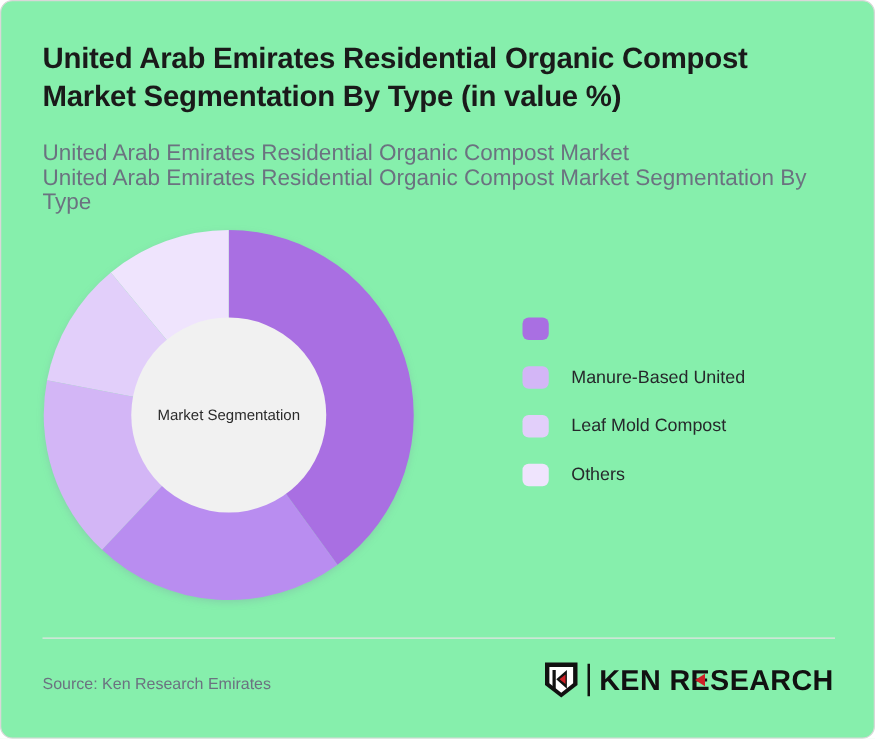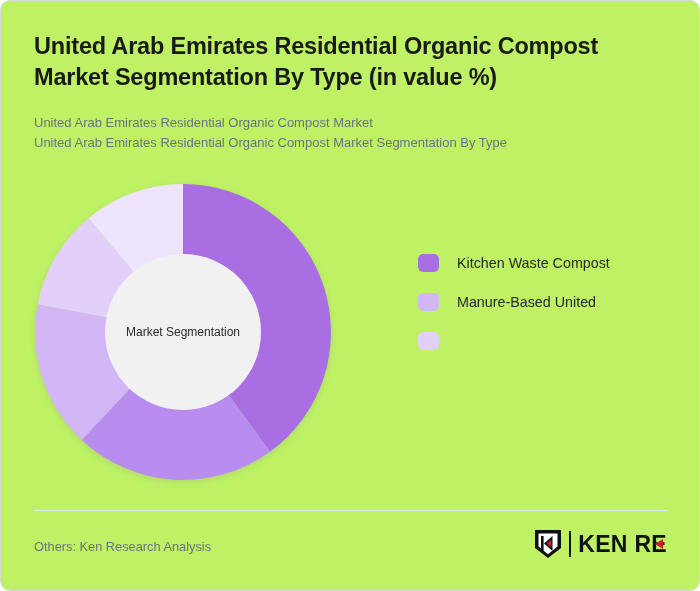--- a/index.html
+++ b/index.html
@@ -8,21 +8,21 @@
     background: #ffffff;
   }
   body {
     font-family: "Liberation Sans", sans-serif;
   }
   .page {
     position: relative;
     width: 700px;
     height: 591px;
     box-sizing: border-box;
-    background: #bef264;
+    background: #86efac;
     border: 1px solid #d8d8d8;
     border-radius: 10px;
     overflow: hidden;
   }
   .title {
     position: absolute;
     left: 33px;
     top: 30px;
     width: 610px;
     font-size: 23.5px;
@@ -30,21 +30,21 @@
     line-height: 31px;
     color: #1a1a1a;
     letter-spacing: -0.2px;
   }
   .subtitles {
     position: absolute;
     left: 33px;
     top: 112px;
     width: 620px;
     color: #6b7280;
-    font-size: 13px;
+    font-size: 18px;
     line-height: 19.5px;
   }
   .chart-area {
     position: absolute;
     left: 0;
     top: 165px;
     width: 700px;
     height: 335px;
   }
   .donut-wrap {
@@ -171,46 +171,51 @@
             <path d="M 150 150 L 55.66 35.96 A 148 148 0 0 1 150.00 2.00 Z" fill="#efe4fd"></path>
           </g>
         <circle cx="150" cy="150" r="78" fill="#f1f1f1"></circle>
       </svg>
       <div class="center-label">Market Segmentation</div>
     </div>
 
     <div class="legend" id="legend">
         <div class="legend-item">
           <span class="swatch" style="background: rgb(169, 111, 226);"></span>
-          <span class="legend-label">Kitchen Waste Compost</span>
         </div>
         <div class="legend-item">
           <span class="swatch" style="background: rgb(211, 182, 246);"></span>
           <span class="legend-label">Manure-Based United</span>
         </div>
         <div class="legend-item">
           <span class="swatch" style="background: rgb(226, 207, 250);"></span>
+          <span class="legend-label">Leaf Mold Compost</span>
+        </div>
+        <div class="legend-item">
+          <span class="swatch" style="background: rgb(239, 228, 253);"></span>
+          <span class="legend-label">Others</span>
         </div>
       </div>
 
   </div>
 
   <div class="divider"></div>
 
-  <div class="source">Others: Ken Research Analysis</div>
+  <div class="source">Source: Ken Research Emirates</div>
 
   <div class="logo">
     <svg class="logo-mark" width="30" height="32" viewBox="0 0 30 32">
       <path d="M2 2 H28 V20 L15 30 L2 20 Z" fill="#111111"></path>
       <path d="M5.5 5.5 H24.5 V18.6 L15 26.2 L5.5 18.6 Z" fill="#ffffff"></path>
       <rect x="8" y="8" width="2.6" height="15" fill="#111111"></rect>
       <path d="M11 15.4 L19.5 8 L19.5 23 Z" fill="#111111"></path>
       <path d="M13.6 15.4 L18.4 11.6 L18.4 19.2 Z" fill="#cf2027"></path>
     </svg>
     <div class="logo-bar"></div>
     <div class="logo-text">
       <span>K</span>
         <span>EN R</span>
         <span class="logo-e-wrap"><span class="logo-e-tri"></span>E</span>
+        <span>SEARCH</span>
     </div>
   </div>
 
 </div>
 
 </body></html>

